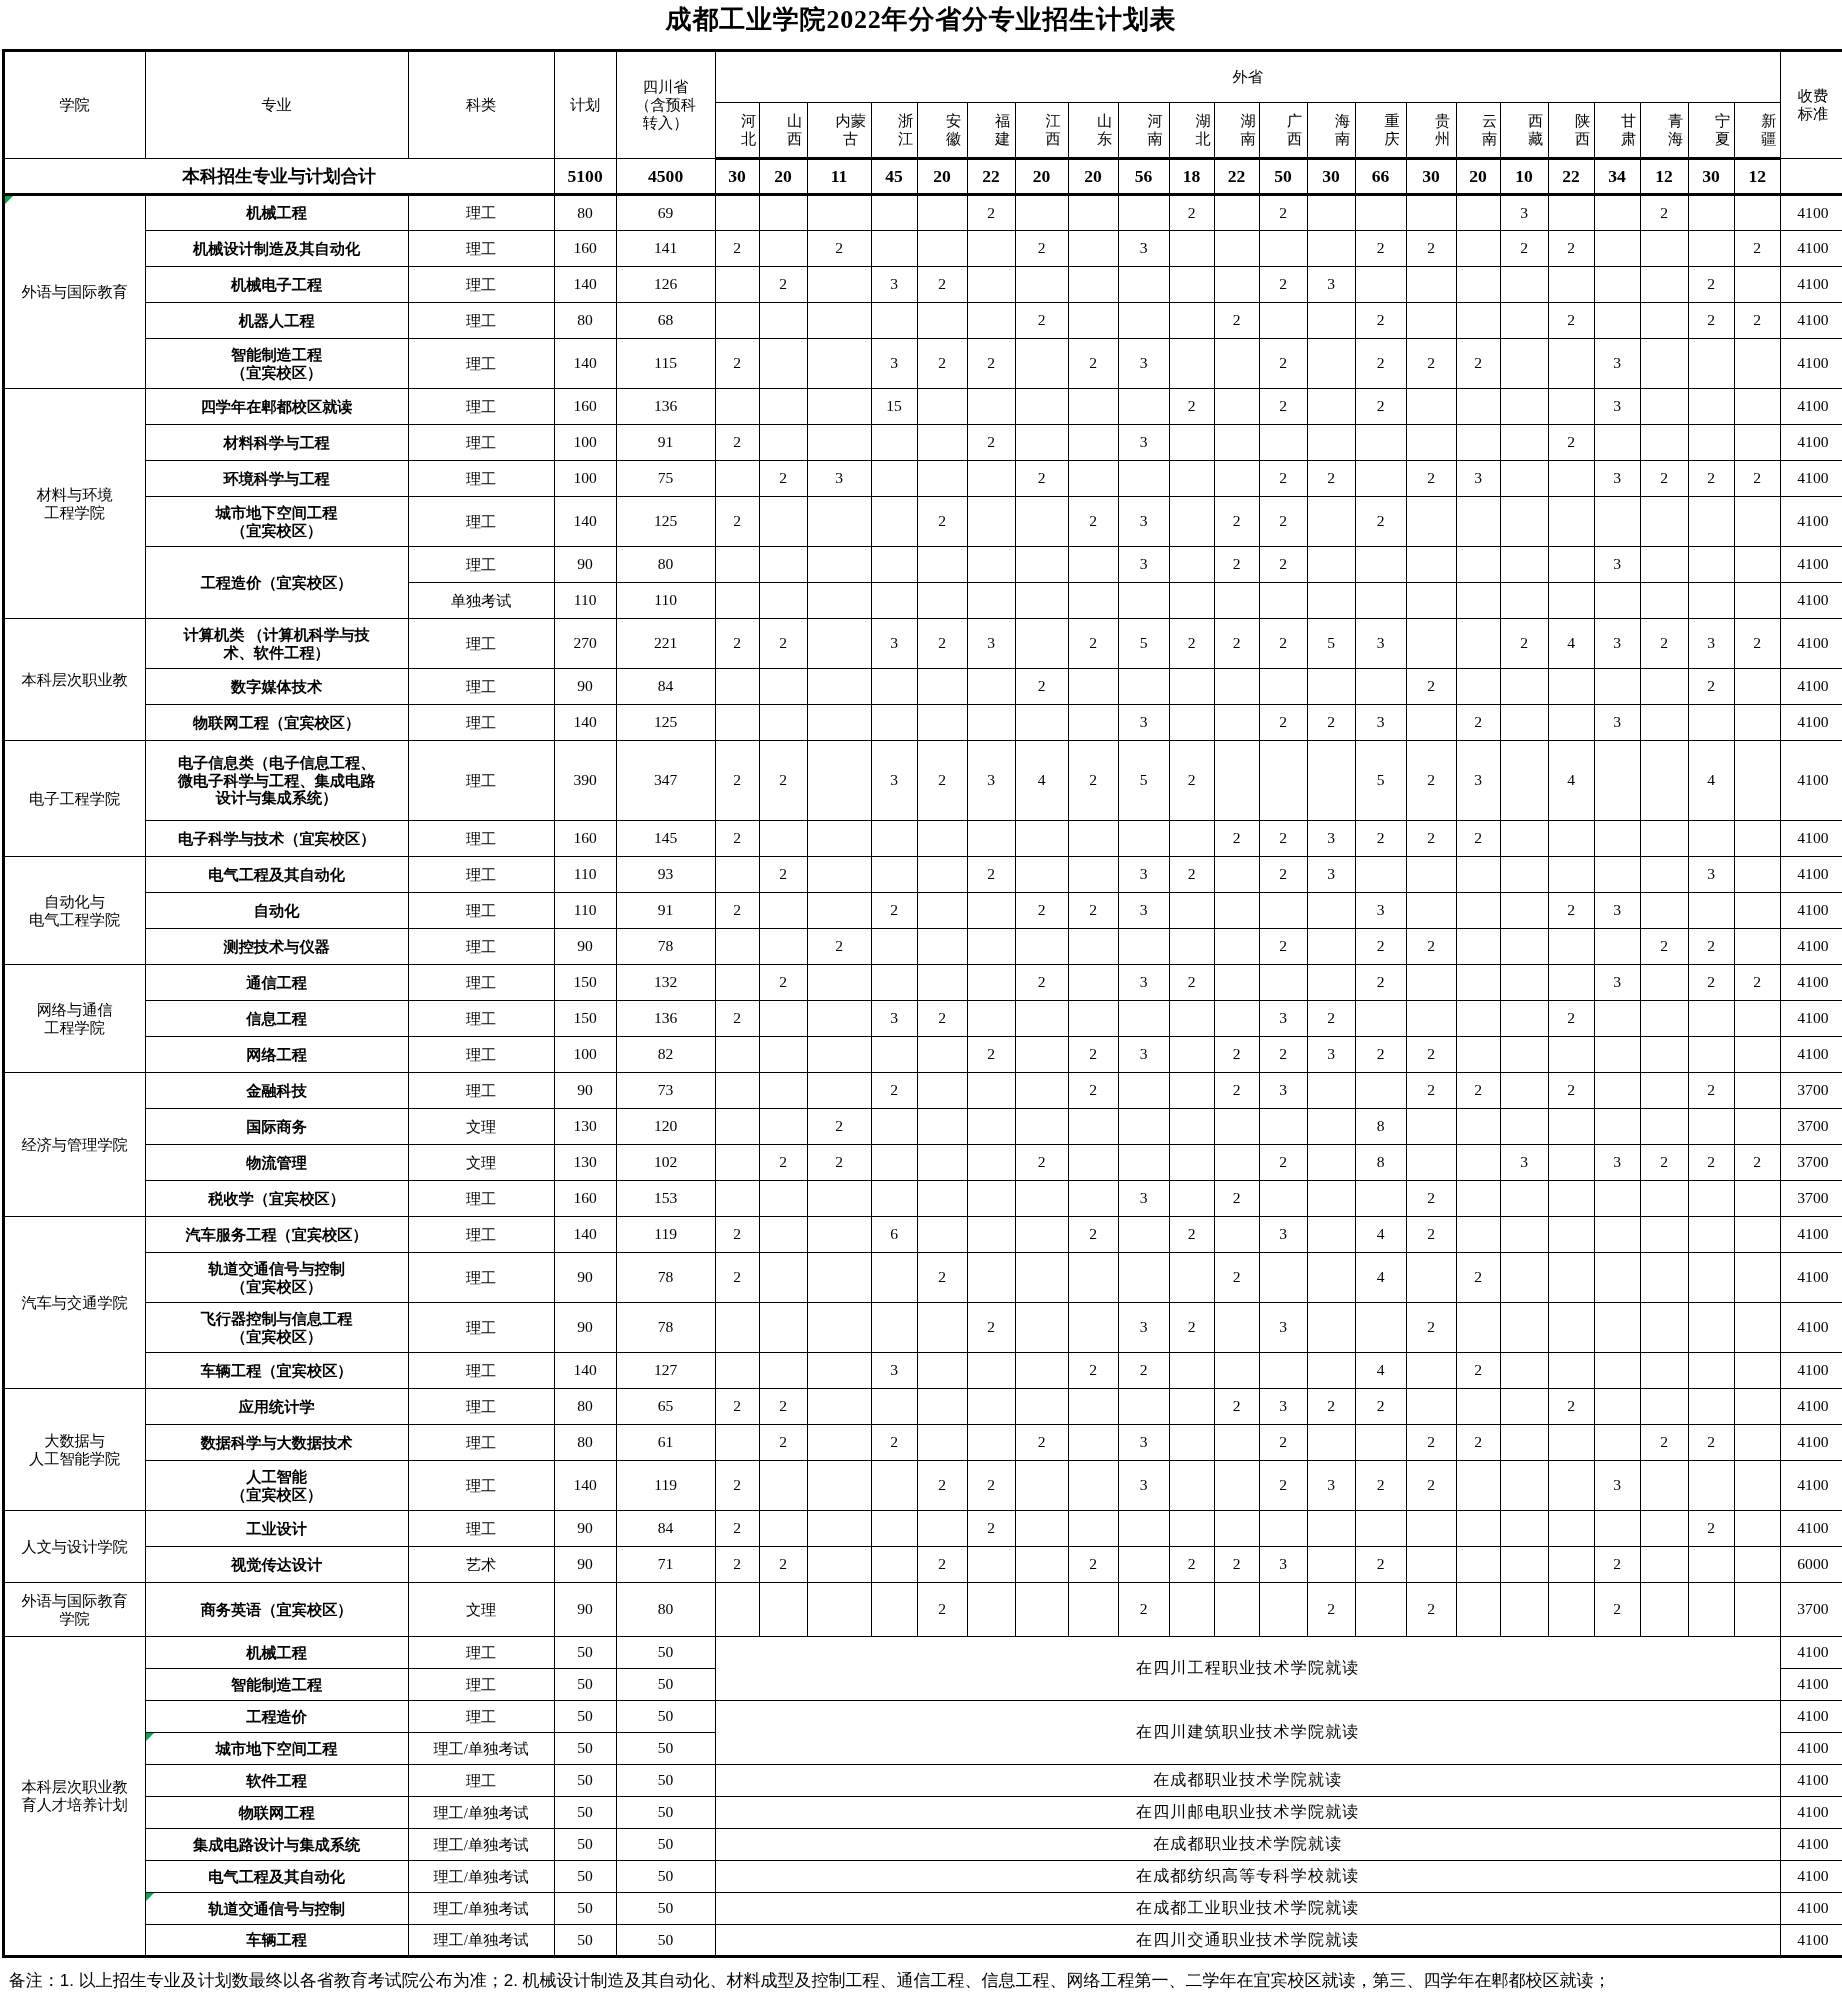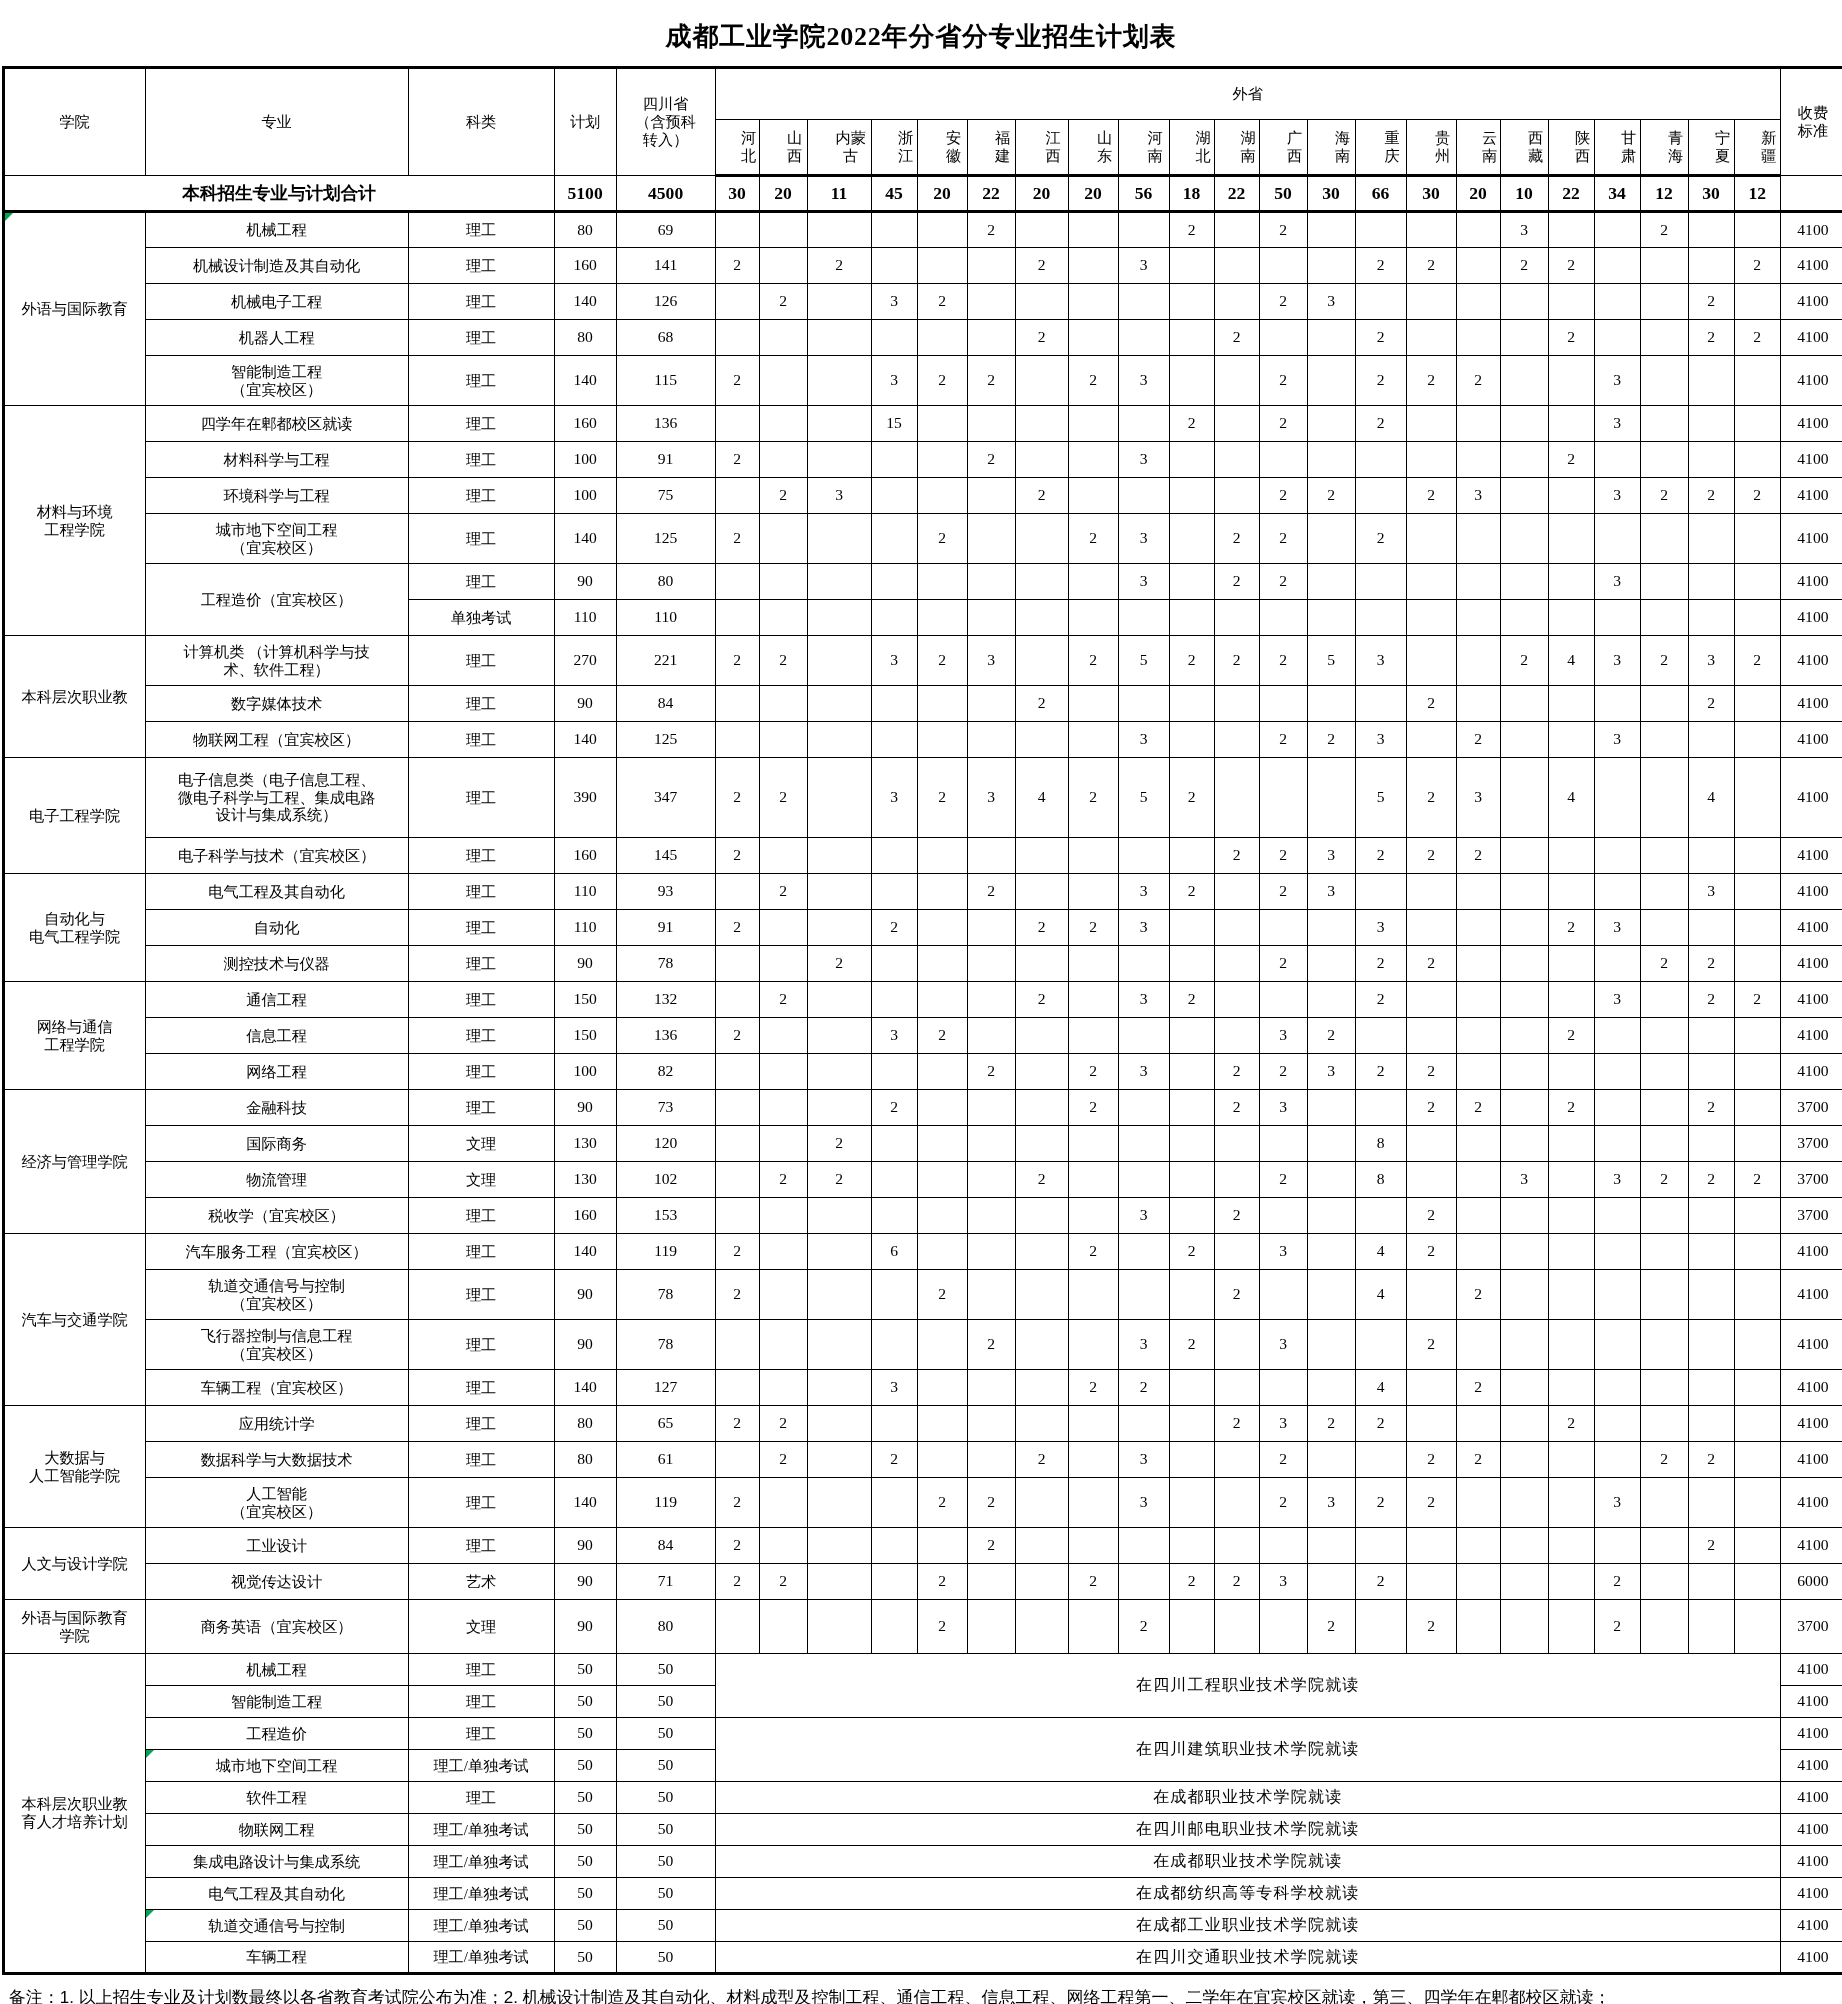--- a/index.html
+++ b/index.html
@@ -1,27 +1,27 @@
 <!DOCTYPE html>
 <html style="font-size:6.4px"><head>
 <meta charset="utf-8">
 <style>
   html,body{margin:0;padding:0;background:#fff;color:#000;}
   body{width:1842px;font-family:"Liberation Serif","DejaVu Serif",serif;}
-  .title{font-size:26px;font-weight:bold;text-align:center;padding:19px 0 12px 0;letter-spacing:0.8px;}
+  .title{font-size:26px;font-weight:bold;text-align:center;padding:2px 0 12px 0;letter-spacing:0.8px;}
   table{border-collapse:collapse;table-layout:fixed;width:1839px;margin:0 1.6px;border:3.2px solid #000;}
   td{border:1.2px solid #000;text-align:center;vertical-align:middle;padding:0 0.8px;overflow:hidden;
      white-space:pre-line;line-height:1.18;font-size:15.2px;}
   tr.hr1{height:52px;} tr.hr2{height:56px;}
   tr.hr2 td{border-bottom-width:3.2px;padding-left:24px;}
   tr.total{height:40px;}
   tr.total td{font-weight:bold;font-size:17.6px;border-bottom-width:3.2px;}
   tr.rn{height:36px;} tr.rt{height:50px;} tr.rx{height:80px;} tr.rm{height:54px;} tr.rv{height:32px;}
   td.college{font-size:15.2px;}
-  td.major{font-size:15.2px;}
+  td.major{font-size:15.2px;font-weight:bold;}
   td.note{font-size:16px;letter-spacing:1.2px;}
   td.q{font-size:15.6px;}
   .gtri{position:relative;}
   .gtri::before{content:"";position:absolute;top:0;left:0;width:0;height:0;
     border-top:8px solid #00a651;border-right:8px solid transparent;}
   .footnote{font-family:"Liberation Sans","DejaVu Sans",sans-serif;font-size:17px;line-height:26px;
     padding:10.4px 7.2px 0 8.8px;text-align:justify;}
 </style>
 </head>
 <body>

